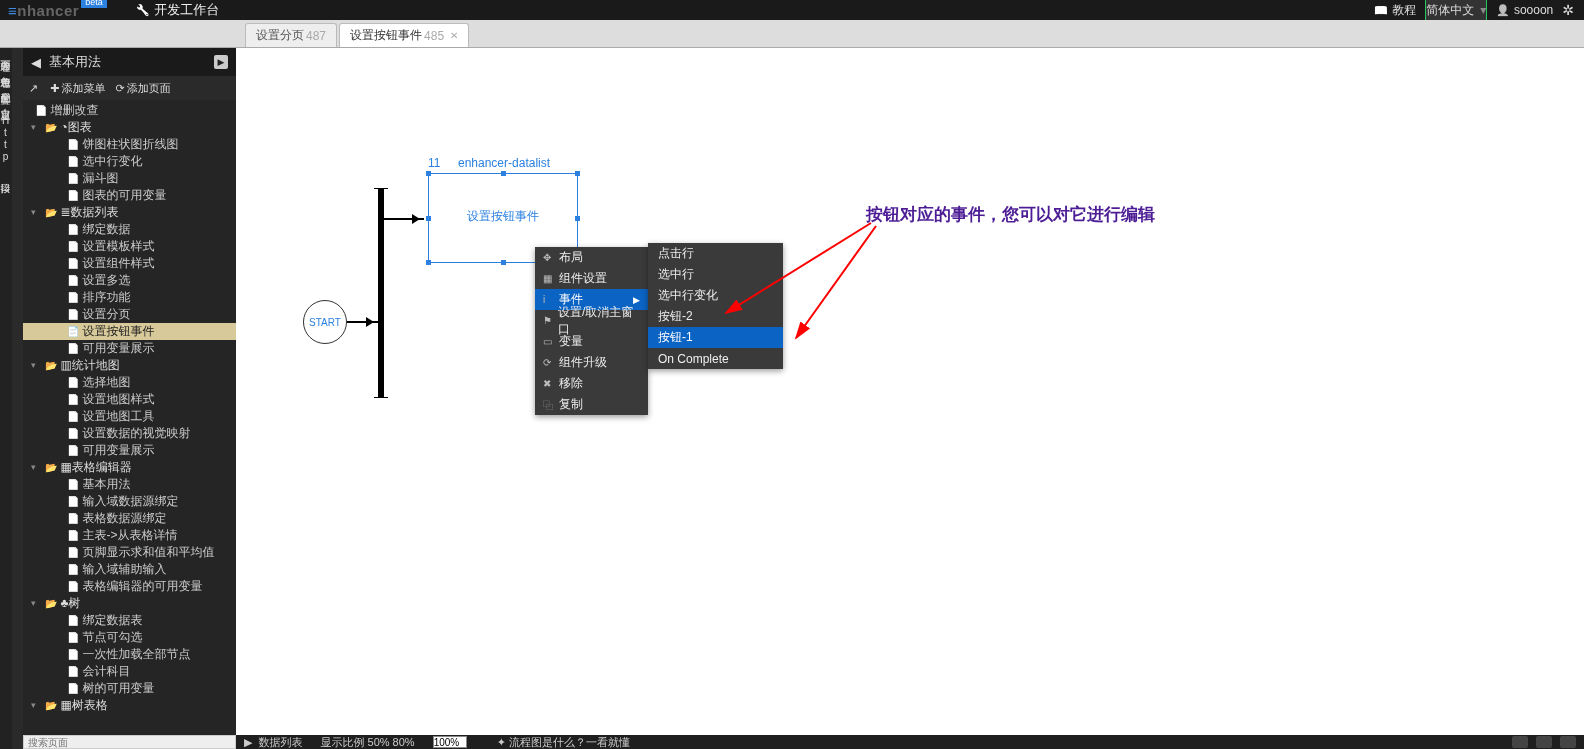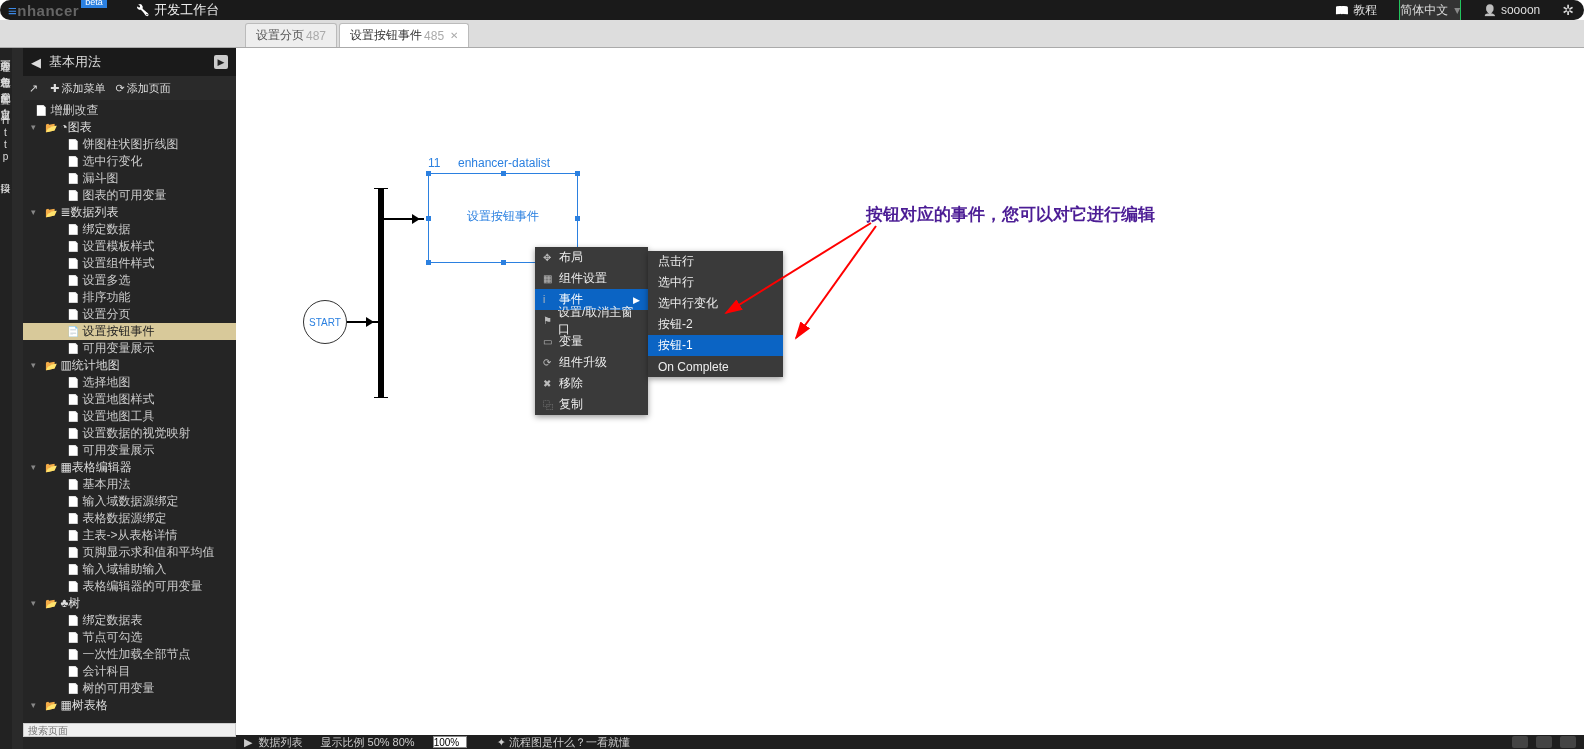--- a/index.html
+++ b/index.html
@@ -1,25 +1,25 @@
 <!DOCTYPE html>
 <html><head>
 <meta charset="utf-8">
 <style>
 * { margin:0; padding:0; box-sizing:border-box; }
 body { font-family:"Microsoft YaHei",Arial,sans-serif; font-size:12px; background:#fff; color:#333; width:1584px; height:749px; overflow:hidden; position:relative; }
 
 
-.topbar { height:20px; background:#1a1a1a; display:flex; align-items:center; color:#ccc;border-radius:10px; }
+.topbar { height:20px; background:#1a1a1a; display:flex; align-items:center; color:#ccc; }
 .logo { color:#3d8ae6; font-size:15px; font-weight:bold; margin-left:8px; letter-spacing:0.5px; }
 .logo .h { color:#666; }
 .beta { background:#2b80e0; color:#fff; font-size:9px; padding:1px 4px; position:relative; top:-8px; margin-left:2px; }
 .workbench { margin-left:30px; color:#eee; font-size:13px; cursor:pointer; }
 .workbench::before { content:"🔧"; font-size:11px; margin-right:4px; filter:grayscale(1) brightness(2); }
-.top-right { margin-left:auto; display:flex; align-items:center; gap:22px; padding-right:10px;text-align:center; }
+.top-right { margin-left:auto; display:flex; align-items:center; gap:9px; padding-right:10px;text-align:center; }
 .tutorial { color:#ddd; cursor:pointer; }
 .tutorial::before { content:"📖"; margin-right:4px; filter:grayscale(1) brightness(2); font-size:11px; }
 .lang-sel { background:#333; color:#ddd; padding:2px 0; border:1px solid #22c55e; cursor:pointer; }
 .lang-sel::after { content:"▾"; margin-left:6px; color:#888; }
 .user { color:#ddd; cursor:pointer; }
 .user::before { content:"👤"; margin-right:4px; filter:grayscale(1) brightness(1.8); font-size:11px; }
 .gear { color:#ddd; cursor:pointer; font-size:14px; }
 
 
 .tabstrip { height:28px; background:#ddd; display:flex; align-items:flex-end; padding-left:245px; border-bottom:1px solid #aaa; position:absolute; top:20px; left:0; right:0; }
@@ -74,35 +74,35 @@
 .widget-label { position:absolute; left:192px; top:108px; color:#2b80e0; font-size:12px; width:150px; display:flex; }
 .widget-label .num { width:30px; }
 .widget-title { position:absolute; left:192px; top:160px; width:150px; text-align:center; color:#2b80e0; font-size:12px; }
 
 
 .ctx { position:absolute; left:299px; top:199px; width:113px; background:#3a3a3a; color:#eee; box-shadow:0 2px 6px rgba(0,0,0,.4); }
 .ctx .row { height:21px; display:flex; align-items:center; padding:0 8px; cursor:pointer; font-size:12px; }
 .ctx .row .ico { width:16px; font-size:10px; color:#bbb; }
 .ctx .row.hi { background:#0b64c4; color:#fff; }
 .ctx .row .arr { margin-left:auto; font-size:9px; }
-.submenu { position:absolute; left:412px; top:203px; width:135px; background:#3a3a3a; color:#eee; box-shadow:0 2px 6px rgba(0,0,0,.4);text-align:center; }
+.submenu { position:absolute; left:412px; top:195px; width:135px; background:#3a3a3a; color:#eee; box-shadow:0 2px 6px rgba(0,0,0,.4);text-align:center; }
 .submenu .row { height:21px; display:flex; align-items:center; padding:0 10px; cursor:pointer; font-size:12px; }
 .submenu .row.hi { background:#0b64c4; color:#fff; }
 
 
 .anno { position:absolute; left:630px; top:155px; color:#4c1d95; font-size:17px; font-weight:bold; }
 
 
 .bottom { position:absolute; left:236px; right:0; bottom:0; height:14px; background:#1f1f1f; color:#ccc; font-size:11px; display:flex; align-items:center; padding:0 8px; overflow:hidden; }
 .bottom .sec { margin-right:18px; white-space:nowrap; }
 .bottom .arr2 { margin-right:6px; }
 .bottom input { width:34px; height:12px; font-size:10px; border:1px solid #888; }
 .bottom .right-icons { margin-left:auto; display:flex; gap:8px; }
 .bottom .ri { background:#444; width:16px; height:12px; border-radius:2px; }
-.sb-search { position:absolute; left:23px; bottom:12px; width:213px; height:14px; background:#eee; font-size:10px; padding:0 4px; color:#888; border:1px solid #ccc; }
+.sb-search { position:absolute; left:23px; bottom:0; width:213px; height:14px; background:#eee; font-size:10px; padding:0 4px; color:#888; border:1px solid #ccc; }
 </style>
 </head>
 <body>
 
 <div class="topbar">
   <span class="logo"><span style="color:#3d8ae6">≡</span><span class="h">nhancer</span></span>
   <span class="beta">beta</span>
   <span class="workbench">开发工作台</span>
   <div class="top-right">
     <span class="tutorial">教程</span>

